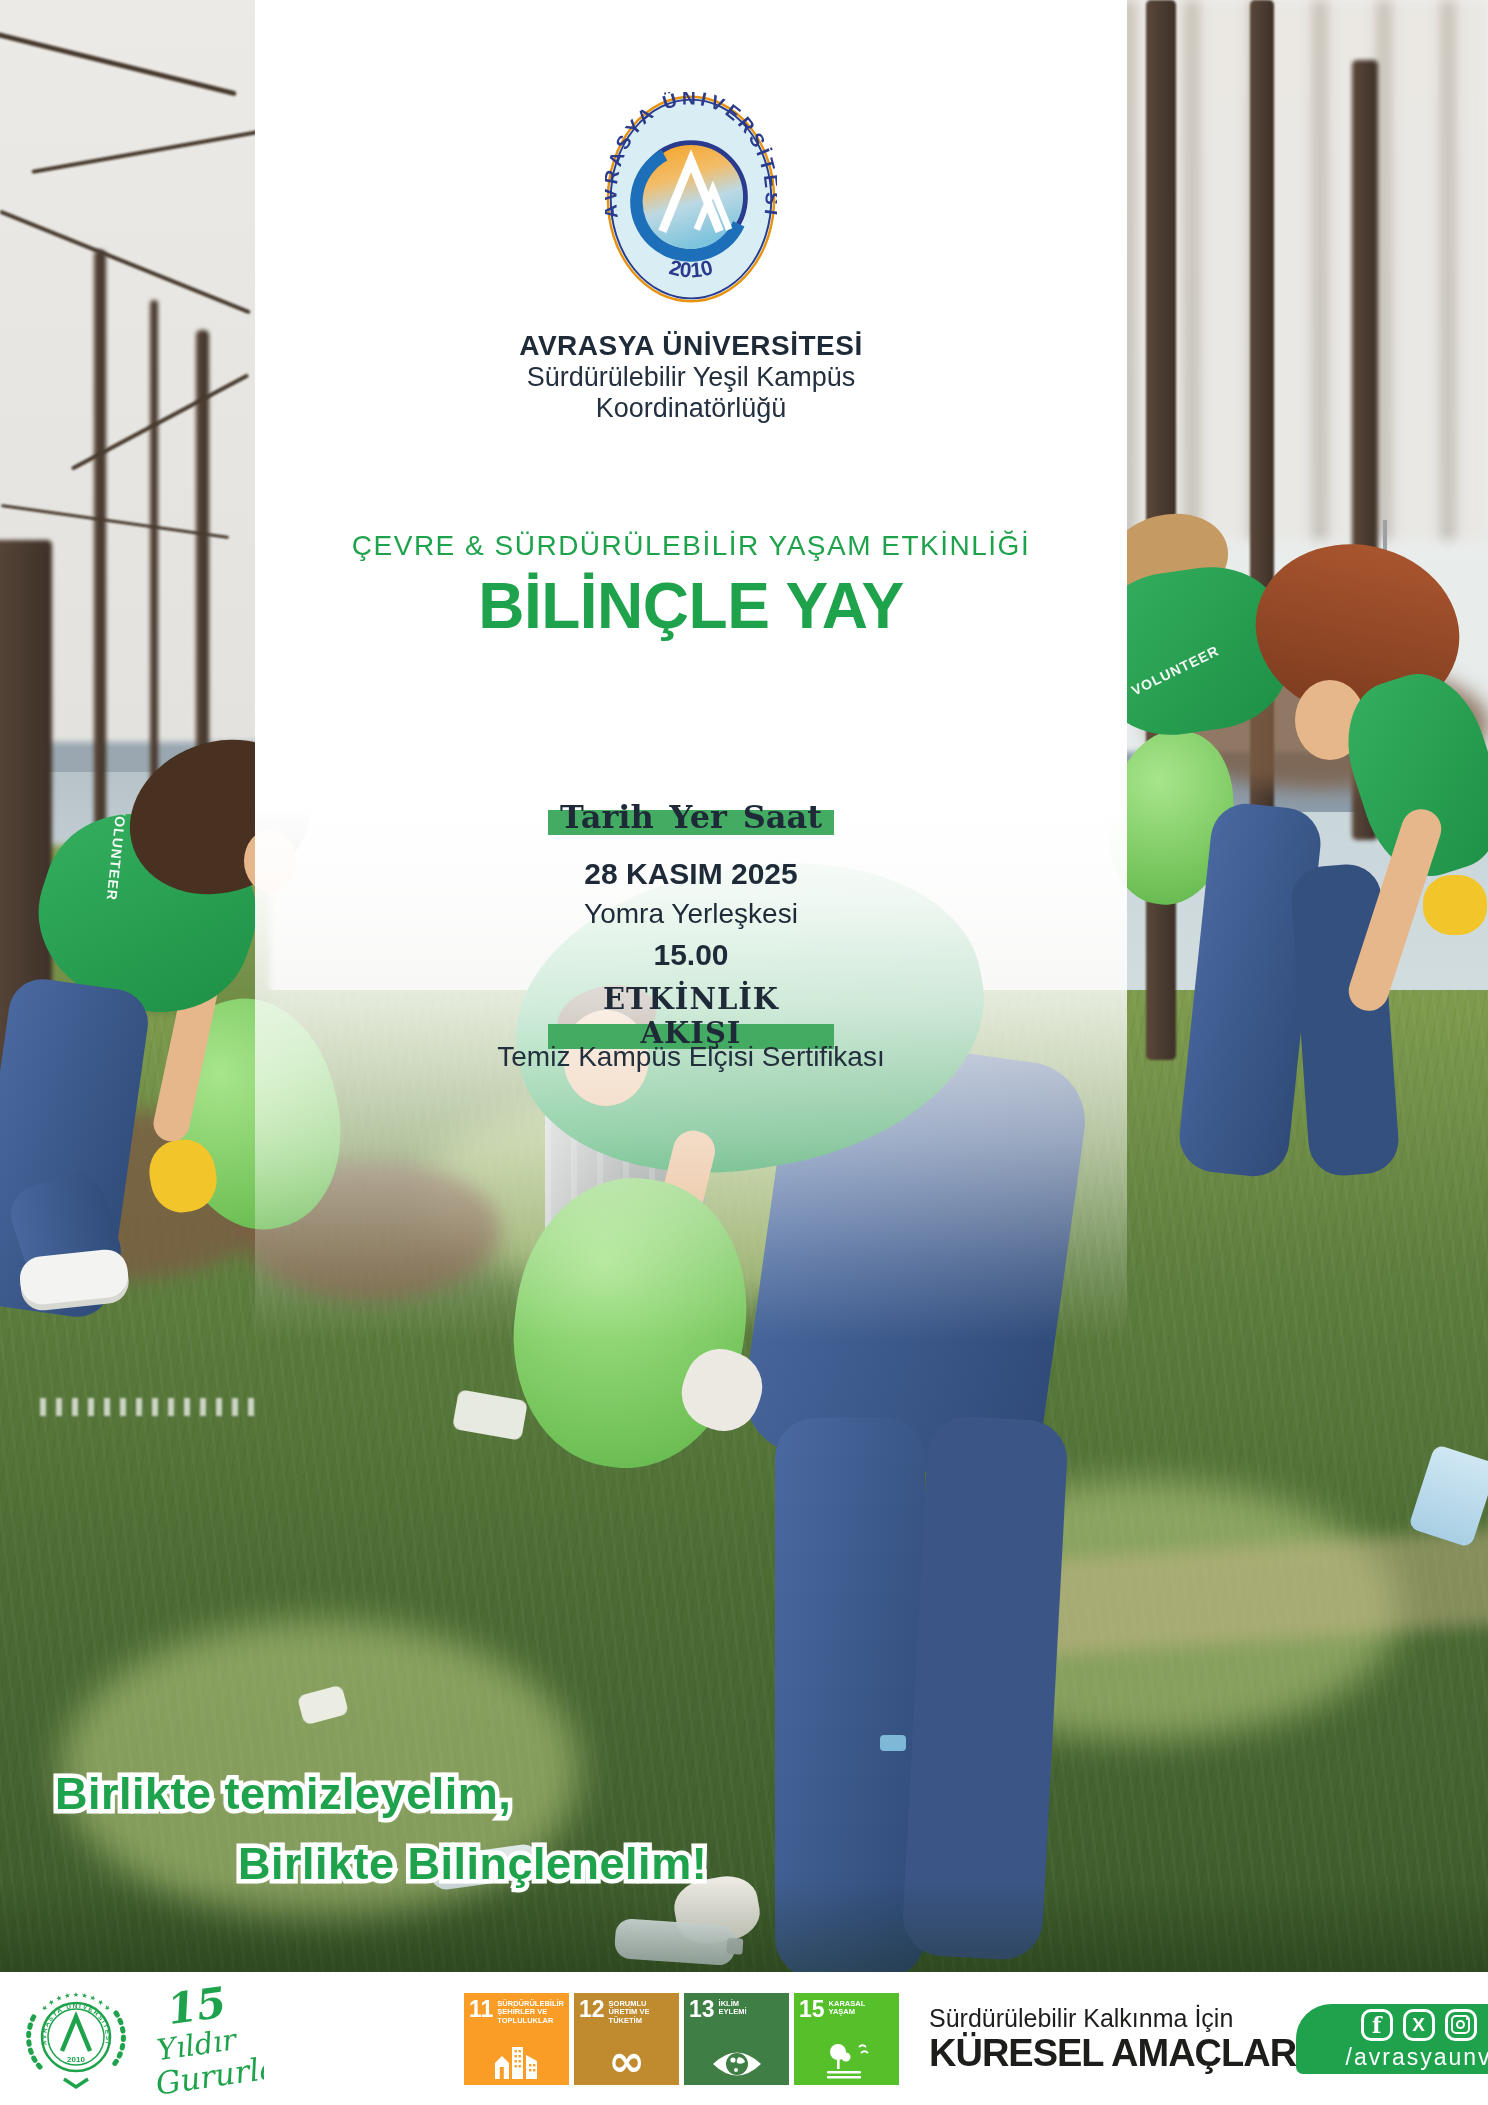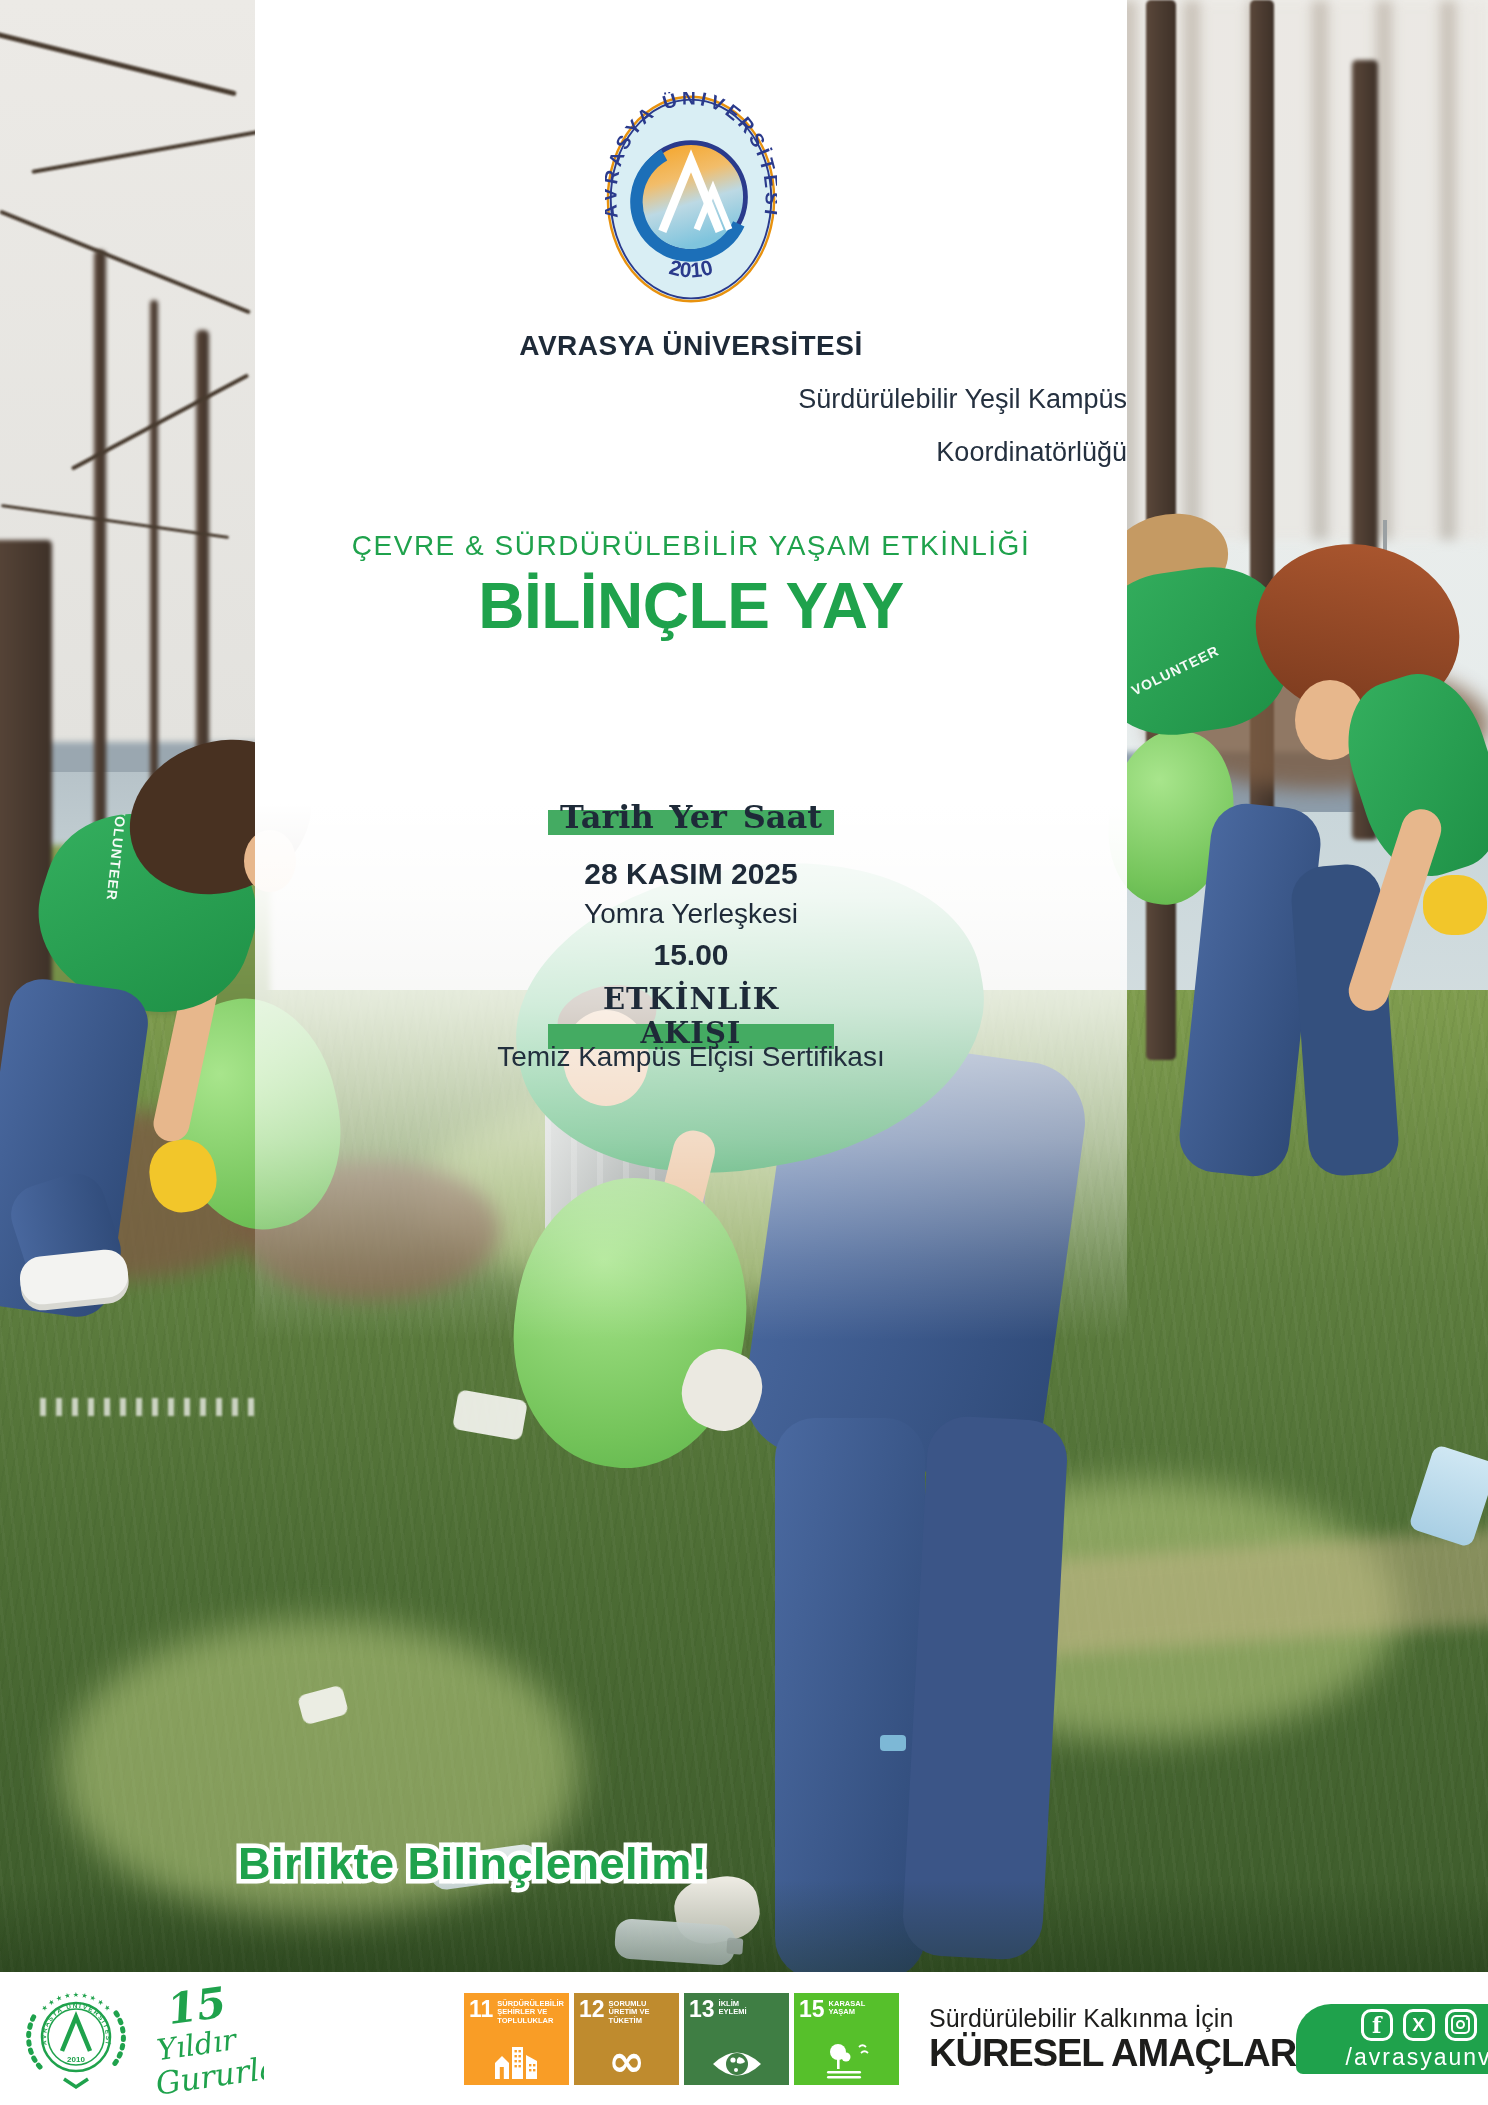--- a/index.html
+++ b/index.html
@@ -48,21 +48,21 @@
   .bottle .cap{position:absolute;background:#c3cccf;border-radius:3px;}
   .bottle-blue{background:linear-gradient(#cfe7f3,#a9cfe4);border-radius:10px;}
   .darken-bottom{left:0;top:1880px;width:1488px;height:92px;background:linear-gradient(rgba(20,40,12,0),rgba(20,40,12,.35));}
   
   .panel{position:absolute;left:255px;top:0;width:872px;height:1340px;
     background:linear-gradient(180deg,#fff 0%, #fff 60%, rgba(255,255,255,.93) 67%, rgba(255,255,255,.78) 75%, rgba(255,255,255,.5) 85%, rgba(255,255,255,.18) 94%, rgba(255,255,255,0) 100%);}
   .content{position:absolute;left:255px;top:0;width:872px;text-align:center;color:#1E2A38;}
   .logo-wrap{position:absolute;left:50%;top:92px;transform:translateX(-50%);}
   .uni-block{position:absolute;left:0;top:330px;width:100%;}
   .uni-name{font-size:28px;font-weight:bold;letter-spacing:.5px;}
-  .uni-sub{font-size:27px;font-weight:400;color:#24303f;margin-top:22px;text-align:right;}
+  .uni-sub{font-size:27px;font-weight:400;color:#24303f;margin-top:0;}
   .tagline{position:absolute;left:0;top:530px;width:100%;font-size:28px;letter-spacing:1.5px;font-weight:500;color:#1FA24C;}
   .big-title{position:absolute;left:0;top:566px;width:100%;color:#1FA24C;font-weight:900;font-size:64px;letter-spacing:-.5px;line-height:80px;}
   .detail-head{position:absolute;left:50%;transform:translateX(-50%);width:286px;}
   .detail-head .bar{position:absolute;left:0;right:0;bottom:1px;height:25px;background:#44AB62;}
   .detail-head .labels{position:relative;display:flex;justify-content:space-between;padding:0 12px;
     font-family:"DejaVu Serif",serif;font-weight:bold;font-size:32px;color:#1E2A38;}
   .head-tarih{top:798px;}
   .head-akis{top:982px;}
   .head-akis .labels{justify-content:flex-start;font-size:29px;letter-spacing:1px;}
   .line-date{position:absolute;left:0;top:857px;width:100%;font-size:30px;font-weight:bold;}
@@ -258,20 +258,21 @@
       <div class="bar"></div>
       <div class="labels">
           <span>ETKİNLİK AKIŞI</span>
         </div>
     </div>
     <div class="sched">
       <div>Temiz Kampüs Elçisi Sertifikası</div>
     </div>
   </div>
 
+  <div class="slogan l1">Birlikte temizleyelim,</div>
   <div class="slogan l2">Birlikte Bilinçlenelim!</div>
 
   <div class="footer">
 
     <svg class="emblem" viewBox="0 0 250 120">
       <defs>
         <path id="embArc" d="M 36 74 A 30 30 0 1 1 88 74" fill="none"></path>
         <path id="starArc" d="M 24 78 A 42 42 0 1 1 100 78" fill="none"></path>
       </defs>
       <circle cx="62" cy="58" r="34" fill="none" stroke="#1FA24C" stroke-width="2.5"></circle>

